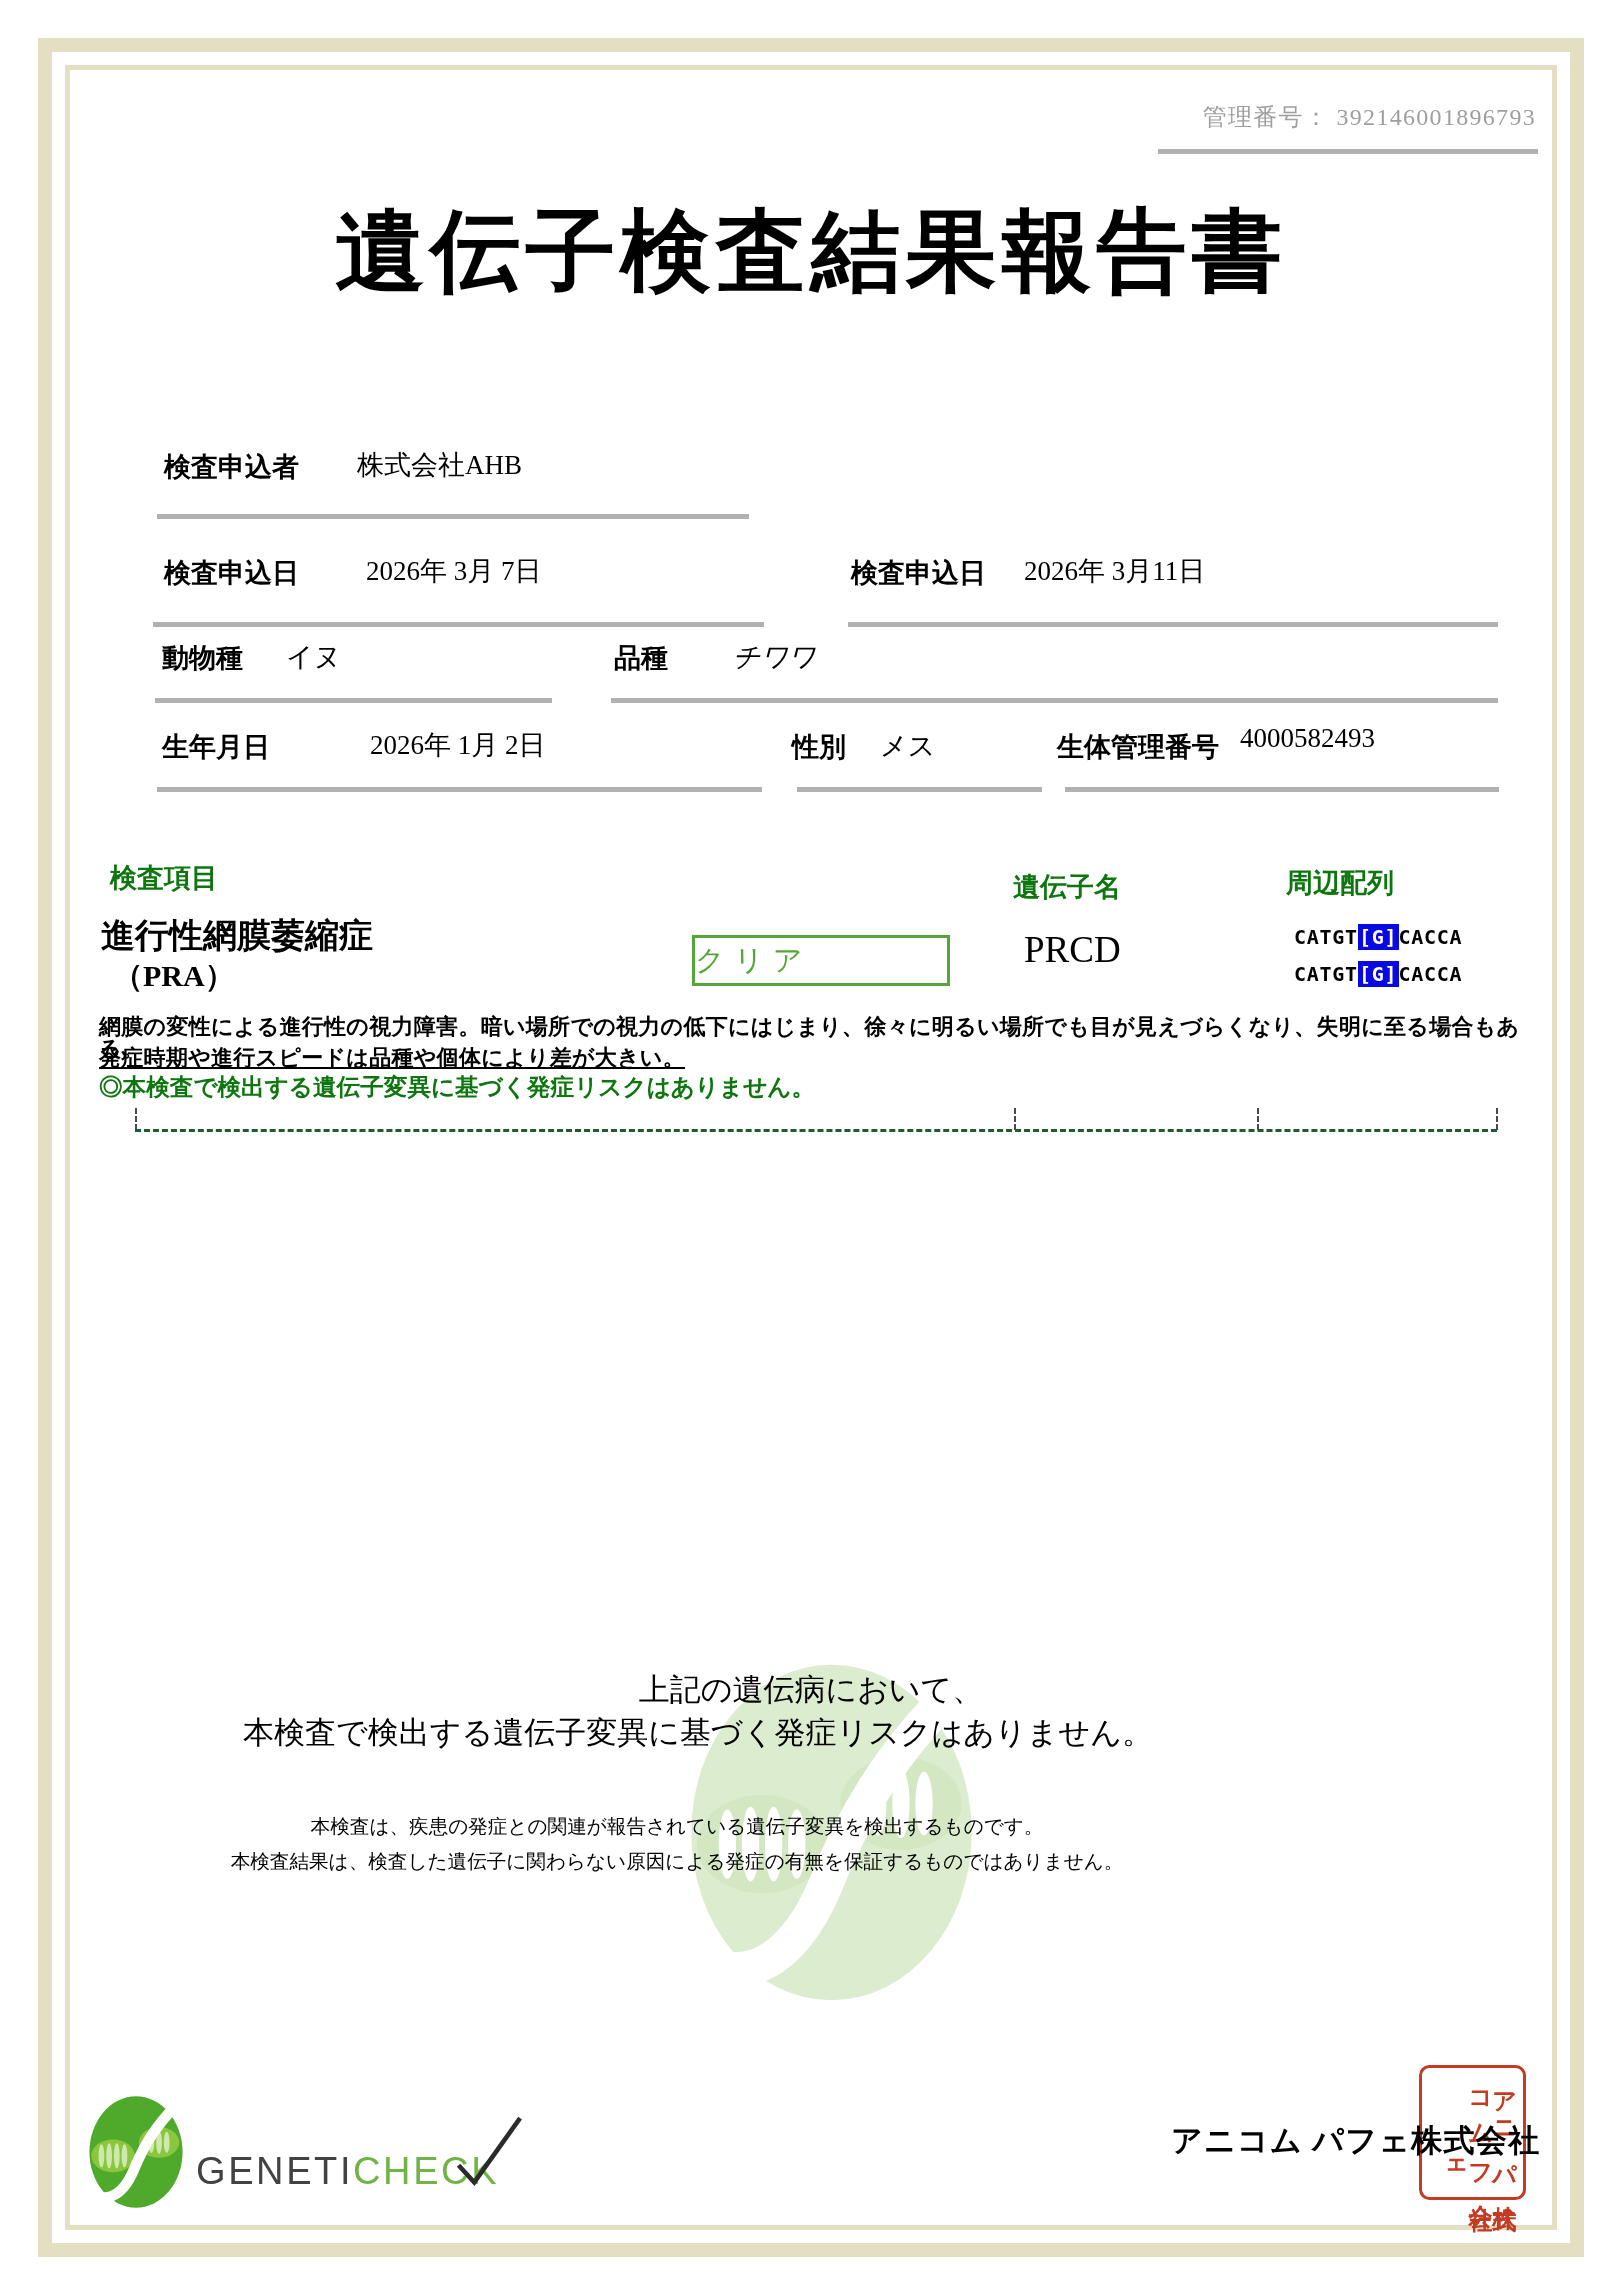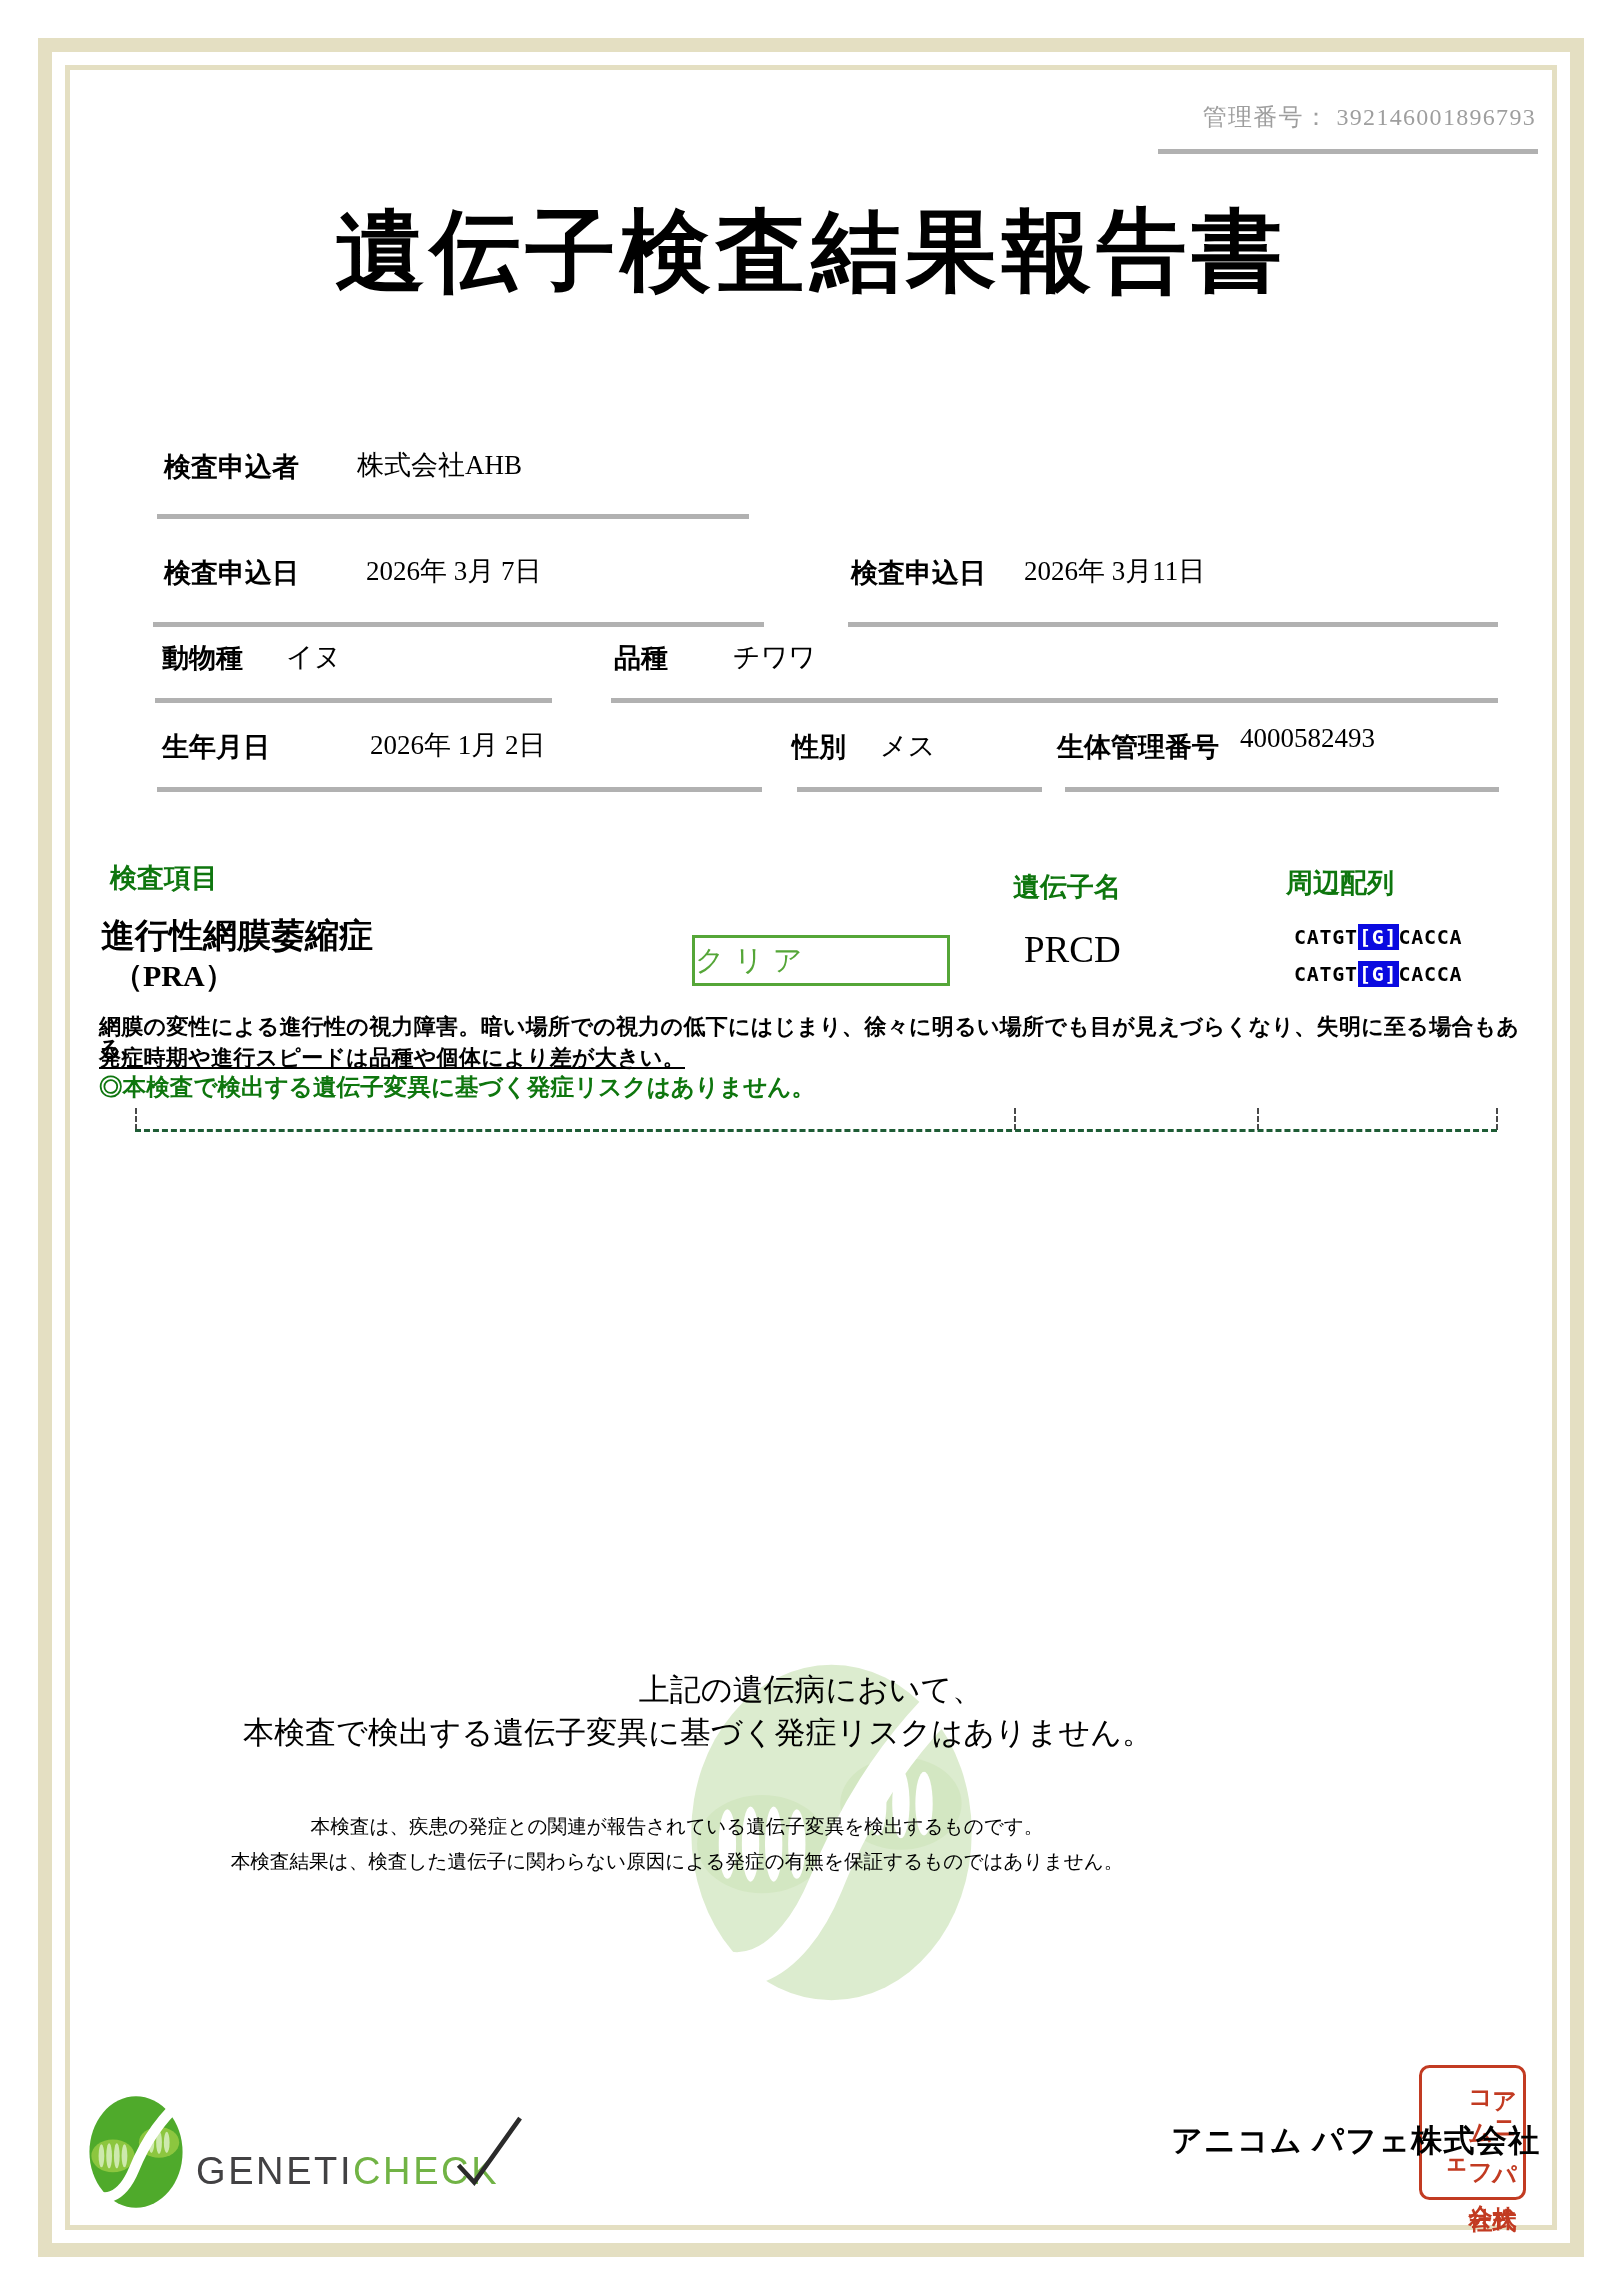--- a/index.html
+++ b/index.html
@@ -82,21 +82,21 @@
 <div class="abs fvalue" style="left:366px;top:558px;">2026年 3月 7日</div>
 <div class="abs uline" style="left:153px;top:622px;width:611px;"></div>
 <div class="abs flabel" style="left:851px;top:560px;">検査申込日</div>
 <div class="abs fvalue" style="left:1024px;top:558px;">2026年 3月11日</div>
 <div class="abs uline" style="left:848px;top:622px;width:650px;"></div>
 
 <div class="abs flabel" style="left:162px;top:645px;">動物種</div>
 <div class="abs fvalue" style="left:286px;top:644px;">イヌ</div>
 <div class="abs uline" style="left:155px;top:698px;width:397px;"></div>
 <div class="abs flabel" style="left:614px;top:645px;">品種</div>
-<div class="abs fvalue" style="left:733px;top:644px;">チワワ</div>
+<div class="abs fvalue" style="left:733px;top:644px;font-style:italic;">チワワ</div>
 <div class="abs uline" style="left:611px;top:698px;width:887px;"></div>
 
 <div class="abs flabel" style="left:162px;top:734px;">生年月日</div>
 <div class="abs fvalue" style="left:370px;top:732px;">2026年 1月 2日</div>
 <div class="abs uline" style="left:157px;top:787px;width:605px;"></div>
 <div class="abs flabel" style="left:792px;top:734px;">性別</div>
 <div class="abs fvalue" style="left:880px;top:733px;">メス</div>
 <div class="abs uline" style="left:797px;top:787px;width:245px;"></div>
 <div class="abs flabel" style="left:1057px;top:734px;">生体管理番号</div>
 <div class="abs fvalue" style="left:1240px;top:725px;">4000582493</div>

